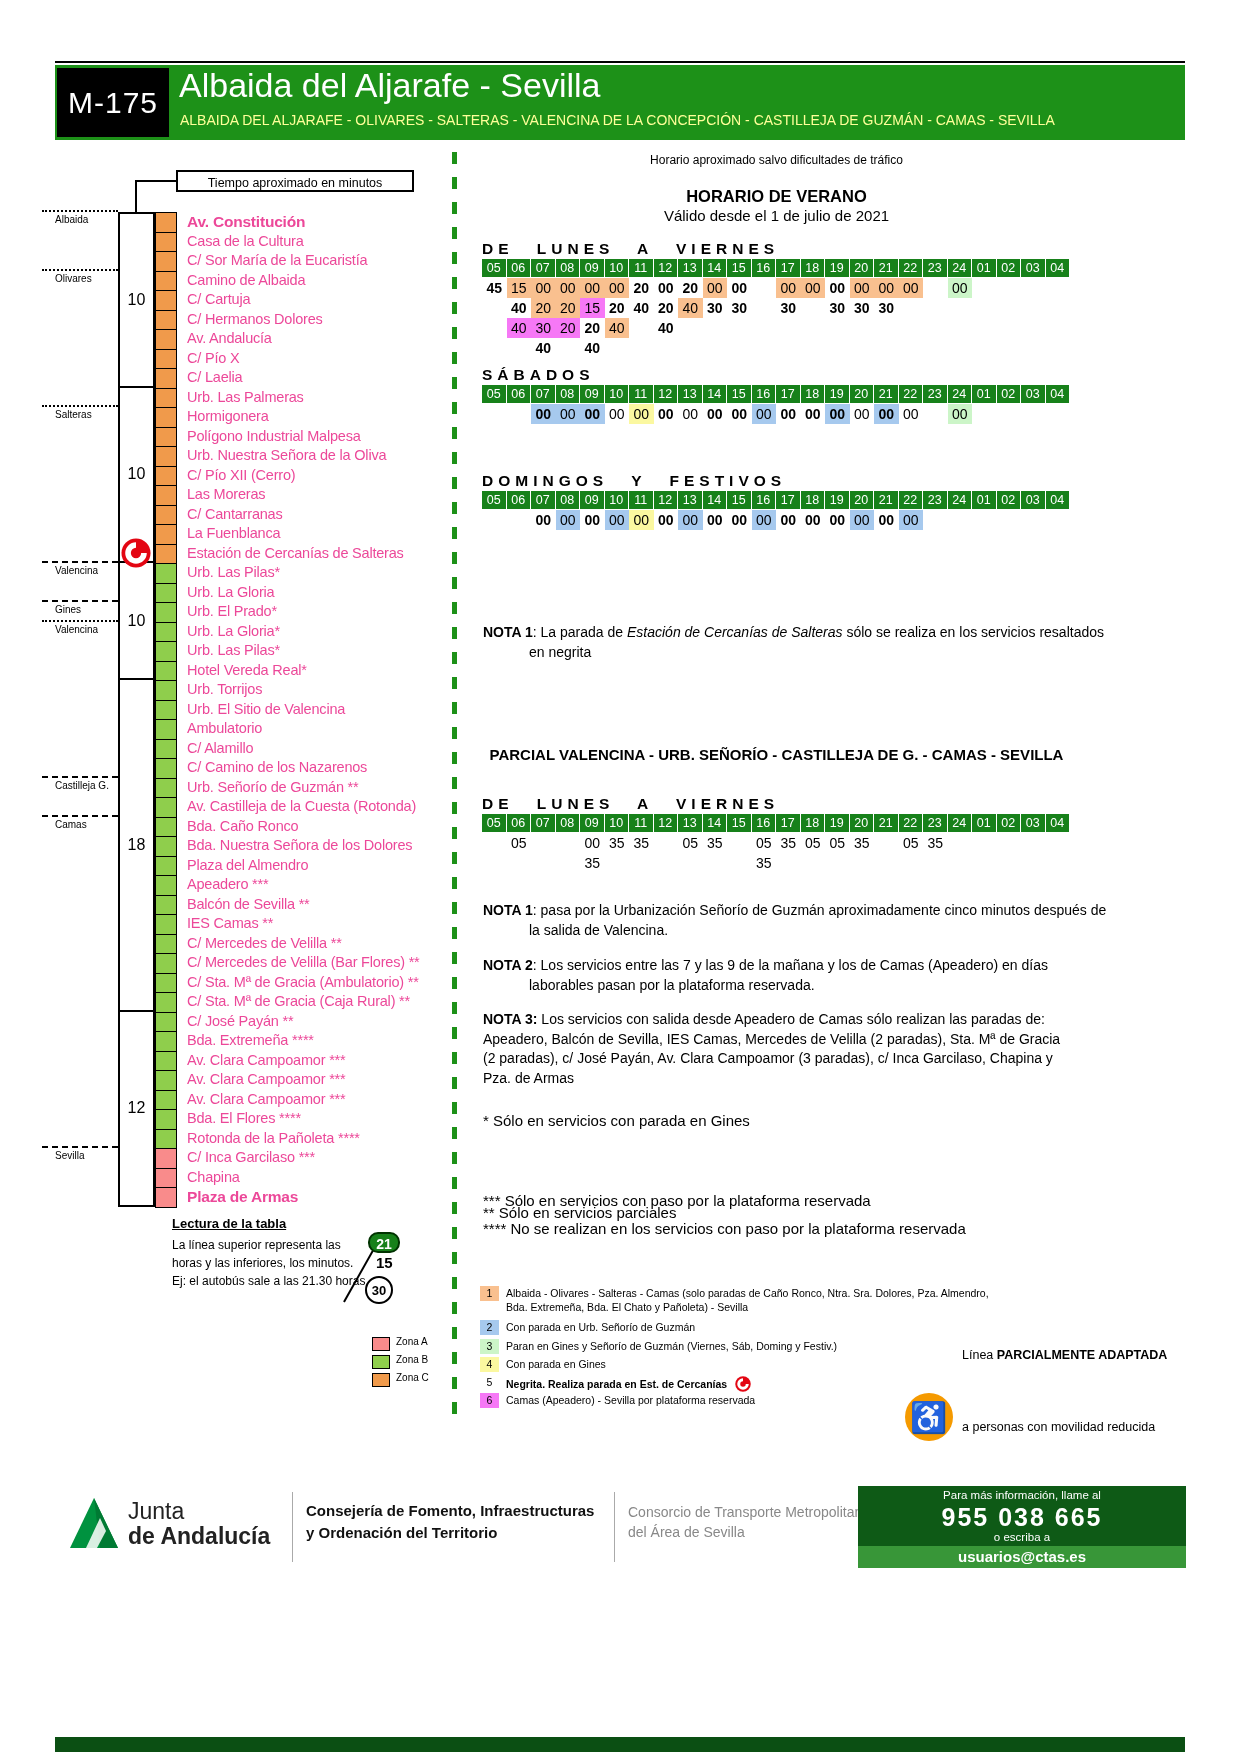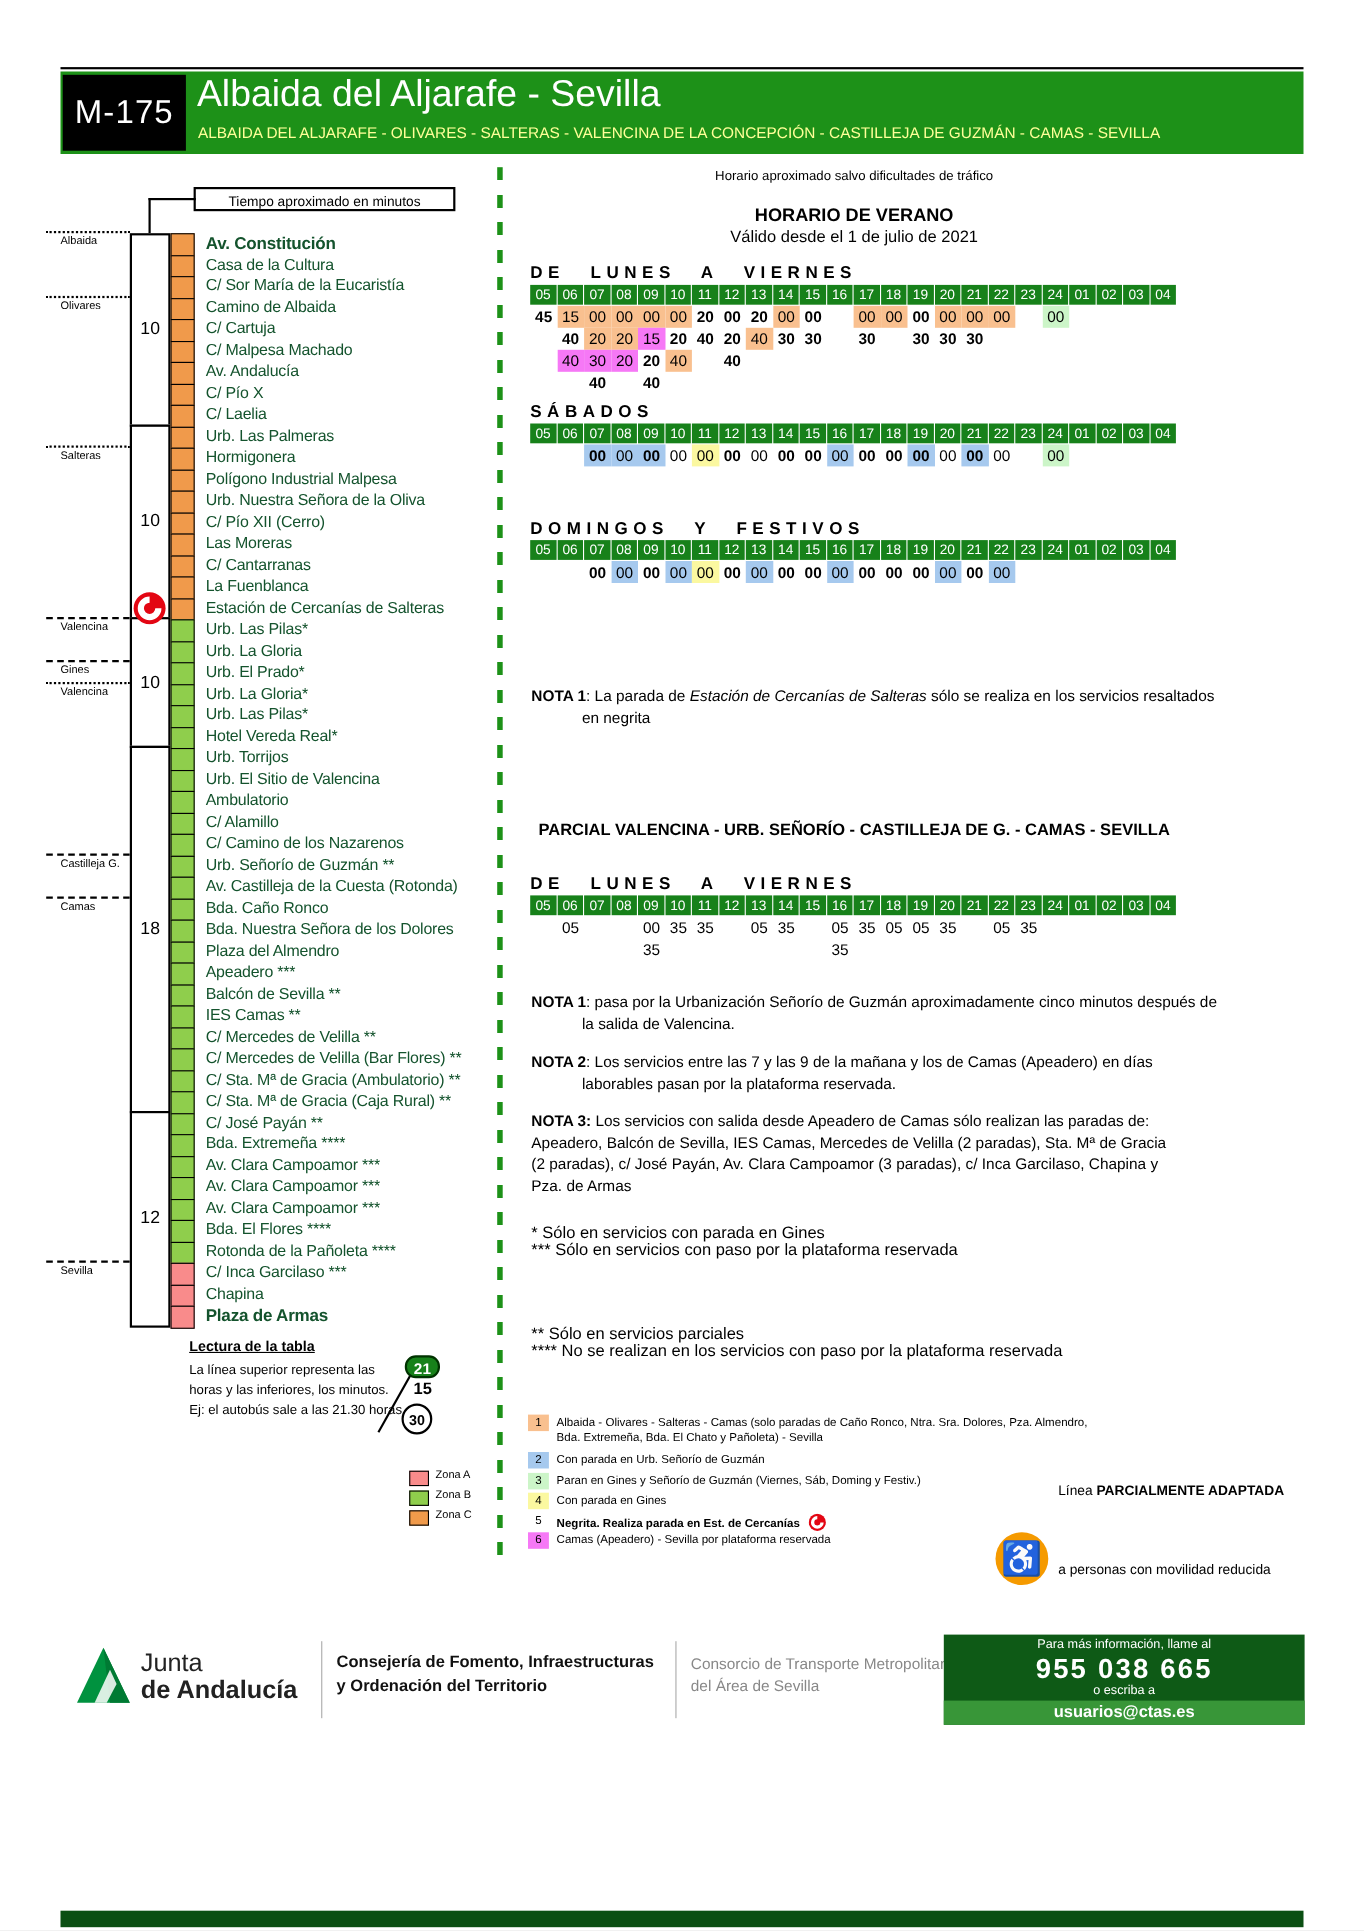--- a/index.html
+++ b/index.html
@@ -17,21 +17,21 @@
   
   #timebox{position:absolute;left:176px;top:170px;width:238px;height:22px;border:2px solid #000;
            background:#fff;font-size:12.5px;text-align:center;line-height:22px;box-sizing:border-box;}
   .connline{position:absolute;background:#000;}
   .town{position:absolute;left:55px;font-size:10px;color:#000;white-space:nowrap;}
   .townline{position:absolute;left:42px;width:76px;height:0;border-top:2px dotted #000;}
   .townline.dashed{border-top-style:dashed;}
   .seg{position:absolute;left:118px;width:37px;border:2px solid #000;background:#fff;box-sizing:border-box;
        display:flex;align-items:center;justify-content:center;font-size:16px;color:#000;}
   .zsq{position:absolute;left:155px;width:22px;height:20.5px;border:1px solid #000;box-sizing:border-box;}
-  .stop{position:absolute;left:187px;height:20px;line-height:19.5px;font-size:14.5px;color:#14532d;white-space:nowrap;letter-spacing:-0.2px;}
+  .stop{position:absolute;left:187px;height:20px;line-height:19.5px;font-size:14.5px;color:#ec4899;white-space:nowrap;letter-spacing:-0.2px;}
   .stop.bold{font-weight:bold;font-size:15.5px;}
   #cerc-marker{position:absolute;left:121px;top:538px;width:30px;height:30px;z-index:5;}
 
   
   #vsep{position:absolute;left:452px;top:152px;width:5px;height:1275px;}
 
   
   .cline{position:absolute;left:482px;width:589px;text-align:center;color:#000;}
   #traffic-note{top:153px;font-size:12px;}
   #season-title{top:187px;font-size:16.5px;font-weight:bold;}
@@ -193,21 +193,21 @@
       <div class="zsq" style="top: 1148px; background: rgb(249, 139, 139);"></div>
       <div class="zsq" style="top: 1167.5px; background: rgb(249, 139, 139);"></div>
       <div class="zsq" style="top: 1187px; background: rgb(249, 139, 139);"></div>
     </div>
   <div id="stops">
       <div class="stop bold" style="top: 212px;">Av. Constitución</div>
       <div class="stop" style="top: 231.5px;">Casa de la Cultura</div>
       <div class="stop" style="top: 251px;">C/ Sor María de la Eucaristía</div>
       <div class="stop" style="top: 270.5px;">Camino de Albaida</div>
       <div class="stop" style="top: 290px;">C/ Cartuja</div>
-      <div class="stop" style="top: 309.5px;">C/ Malpesa Machado</div>
+      <div class="stop" style="top: 309.5px;">C/ Hermanos Dolores</div>
       <div class="stop" style="top: 329px;">Av. Andalucía</div>
       <div class="stop" style="top: 348.5px;">C/ Pío X</div>
       <div class="stop" style="top: 368px;">C/ Laelia</div>
       <div class="stop" style="top: 387.5px;">Urb. Las Palmeras</div>
       <div class="stop" style="top: 407px;">Hormigonera</div>
       <div class="stop" style="top: 426.5px;">Polígono Industrial Malpesa</div>
       <div class="stop" style="top: 446px;">Urb. Nuestra Señora de la Oliva</div>
       <div class="stop" style="top: 465.5px;">C/ Pío XII (Cerro)</div>
       <div class="stop" style="top: 485px;">Las Moreras</div>
       <div class="stop" style="top: 504.5px;">C/ Cantarranas</div>
@@ -485,21 +485,21 @@
       </div>
     </div>
   <div id="notes-parcial">
       <div class="note indent" style="top: 901px;"><span style="font-weight: bold;">NOTA 1</span><span>: pasa por la Urbanización Señorío de Guzmán aproximadamente cinco minutos después de la salida de Valencina.</span></div>
       <div class="note indent" style="top: 956px;"><span style="font-weight: bold;">NOTA 2</span><span>: Los servicios entre las 7 y las 9 de la mañana y los de Camas (Apeadero) en días laborables pasan por la plataforma reservada.</span></div>
       <div class="note" style="top: 1010px;"><span style="font-weight: bold;">NOTA 3:</span><span> Los servicios con salida desde Apeadero de Camas sólo realizan las paradas de: Apeadero, Balcón de Sevilla, IES Camas, Mercedes de Velilla (2 paradas), Sta. Mª de Gracia (2 paradas), c/ José Payán, Av. Clara Campoamor (3 paradas), c/ Inca Garcilaso, Chapina y Pza. de Armas</span></div>
     </div>
   <div id="asterisks">
       <div class="ast" style="top: 1112px;">* Sólo en servicios con parada en Gines</div>
       <div class="ast" style="top: 1204px;">** Sólo en servicios parciales</div>
-      <div class="ast" style="top: 1128px;">*** Sólo en servicios con paso por la plataforma reservada</div>
+      <div class="ast" style="top: 1192px;">*** Sólo en servicios con paso por la plataforma reservada</div>
       <div class="ast" style="top: 1220px;">**** No se realizan en los servicios con paso por la plataforma reservada</div>
     </div>
 
   <div id="lect-title">Lectura de la tabla</div>
   <div class="lect-line" style="top:1238px;">La línea superior representa las</div>
   <div class="lect-line" style="top:1256px;">horas y las inferiores, los minutos.</div>
   <div class="lect-line" style="top:1274px;">Ej: el autobús sale a las 21.30 horas.</div>
   <div id="lect-diagram">
     <svg width="86" height="84" style="position:absolute;left:0;top:0;">
       <line x1="6" y1="76" x2="42" y2="12" stroke="#000" stroke-width="2"></line>

